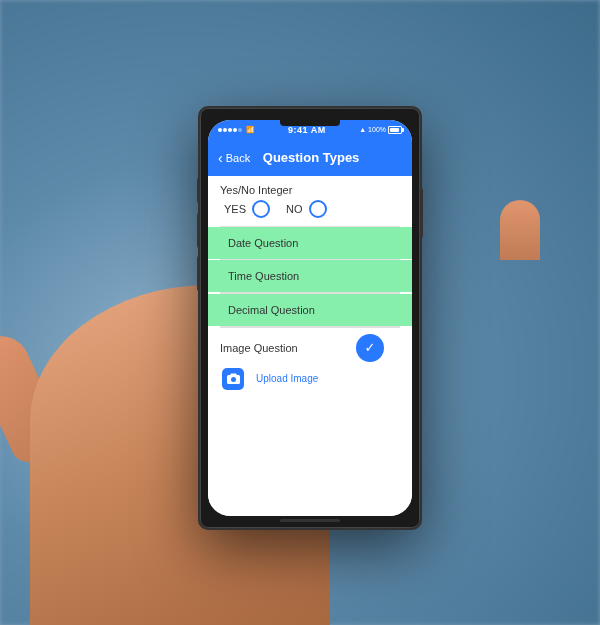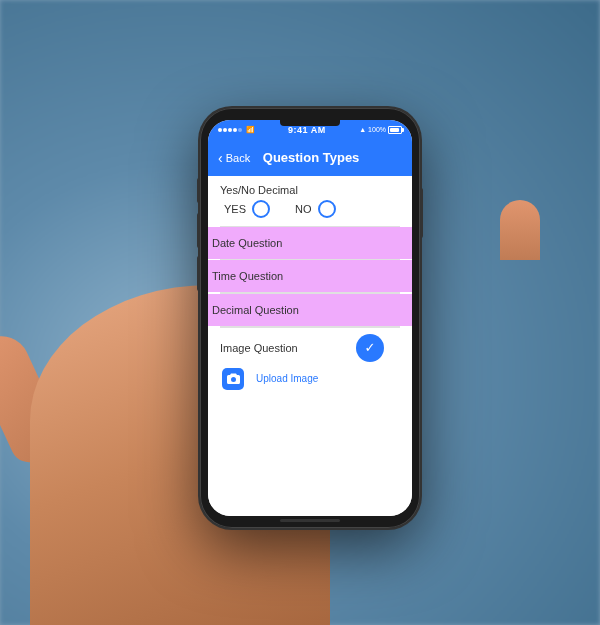--- a/index.html
+++ b/index.html
@@ -30,21 +30,21 @@
       align-items: center;
       justify-content: center;
     }
 
     
     .phone {
       position: relative;
       width: 220px;
       height: 420px;
       background: #1a1a1a;
-      border-radius: 32px;
+      border-radius: 8px;
       box-shadow: 
         0 0 0 2px #333,
         0 20px 60px rgba(0,0,0,0.6),
         inset 0 0 0 1px #444;
       z-index: 10;
       margin-top: 10px;
       margin-left: 20px;
     }
 
     
@@ -241,21 +241,21 @@
     .question-label {
       font-size: 11px;
       color: #333;
       font-weight: 400;
       margin-bottom: 4px;
     }
 
     .yes-no-row {
       display: flex;
       align-items: center;
-      gap: 25px;
+      gap: 16px;
       padding-left: 4px;
       padding-bottom: 4px;
     }
 
     .radio-option {
       display: flex;
       align-items: center;
       gap: 6px;
     }
 
@@ -273,22 +273,22 @@
       background: white;
     }
 
     .divider {
       height: 1px;
       background: #e0e0e0;
       margin: 0 12px;
     }
 
     .question-row {
-      padding: 10px 4px;
-      background: #f0abfc;
+      padding: 10px 20px;
+      background: #86efac;
       display: flex;
       align-items: center;
       justify-content: space-between;
     }
 
     .question-row-text {
       font-size: 11px;
       color: #333;
     }
 
@@ -400,21 +400,21 @@
         <div class="nav-back">
           <span class="nav-back-arrow">‹</span>
           <span>Back</span>
         </div>
         <div class="nav-title">Question Types</div>
       </div>
 
       <div class="content">
 
         <div class="question-section">
-          <div class="question-label">Yes/No Decimal</div>
+          <div class="question-label">Yes/No Integer</div>
           <div class="yes-no-row">
             <div class="radio-option">
               <span class="radio-label">YES</span>
               <div class="radio-circle"></div>
             </div>
             <div class="radio-option">
               <span class="radio-label">NO</span>
               <div class="radio-circle"></div>
             </div>
           </div>

